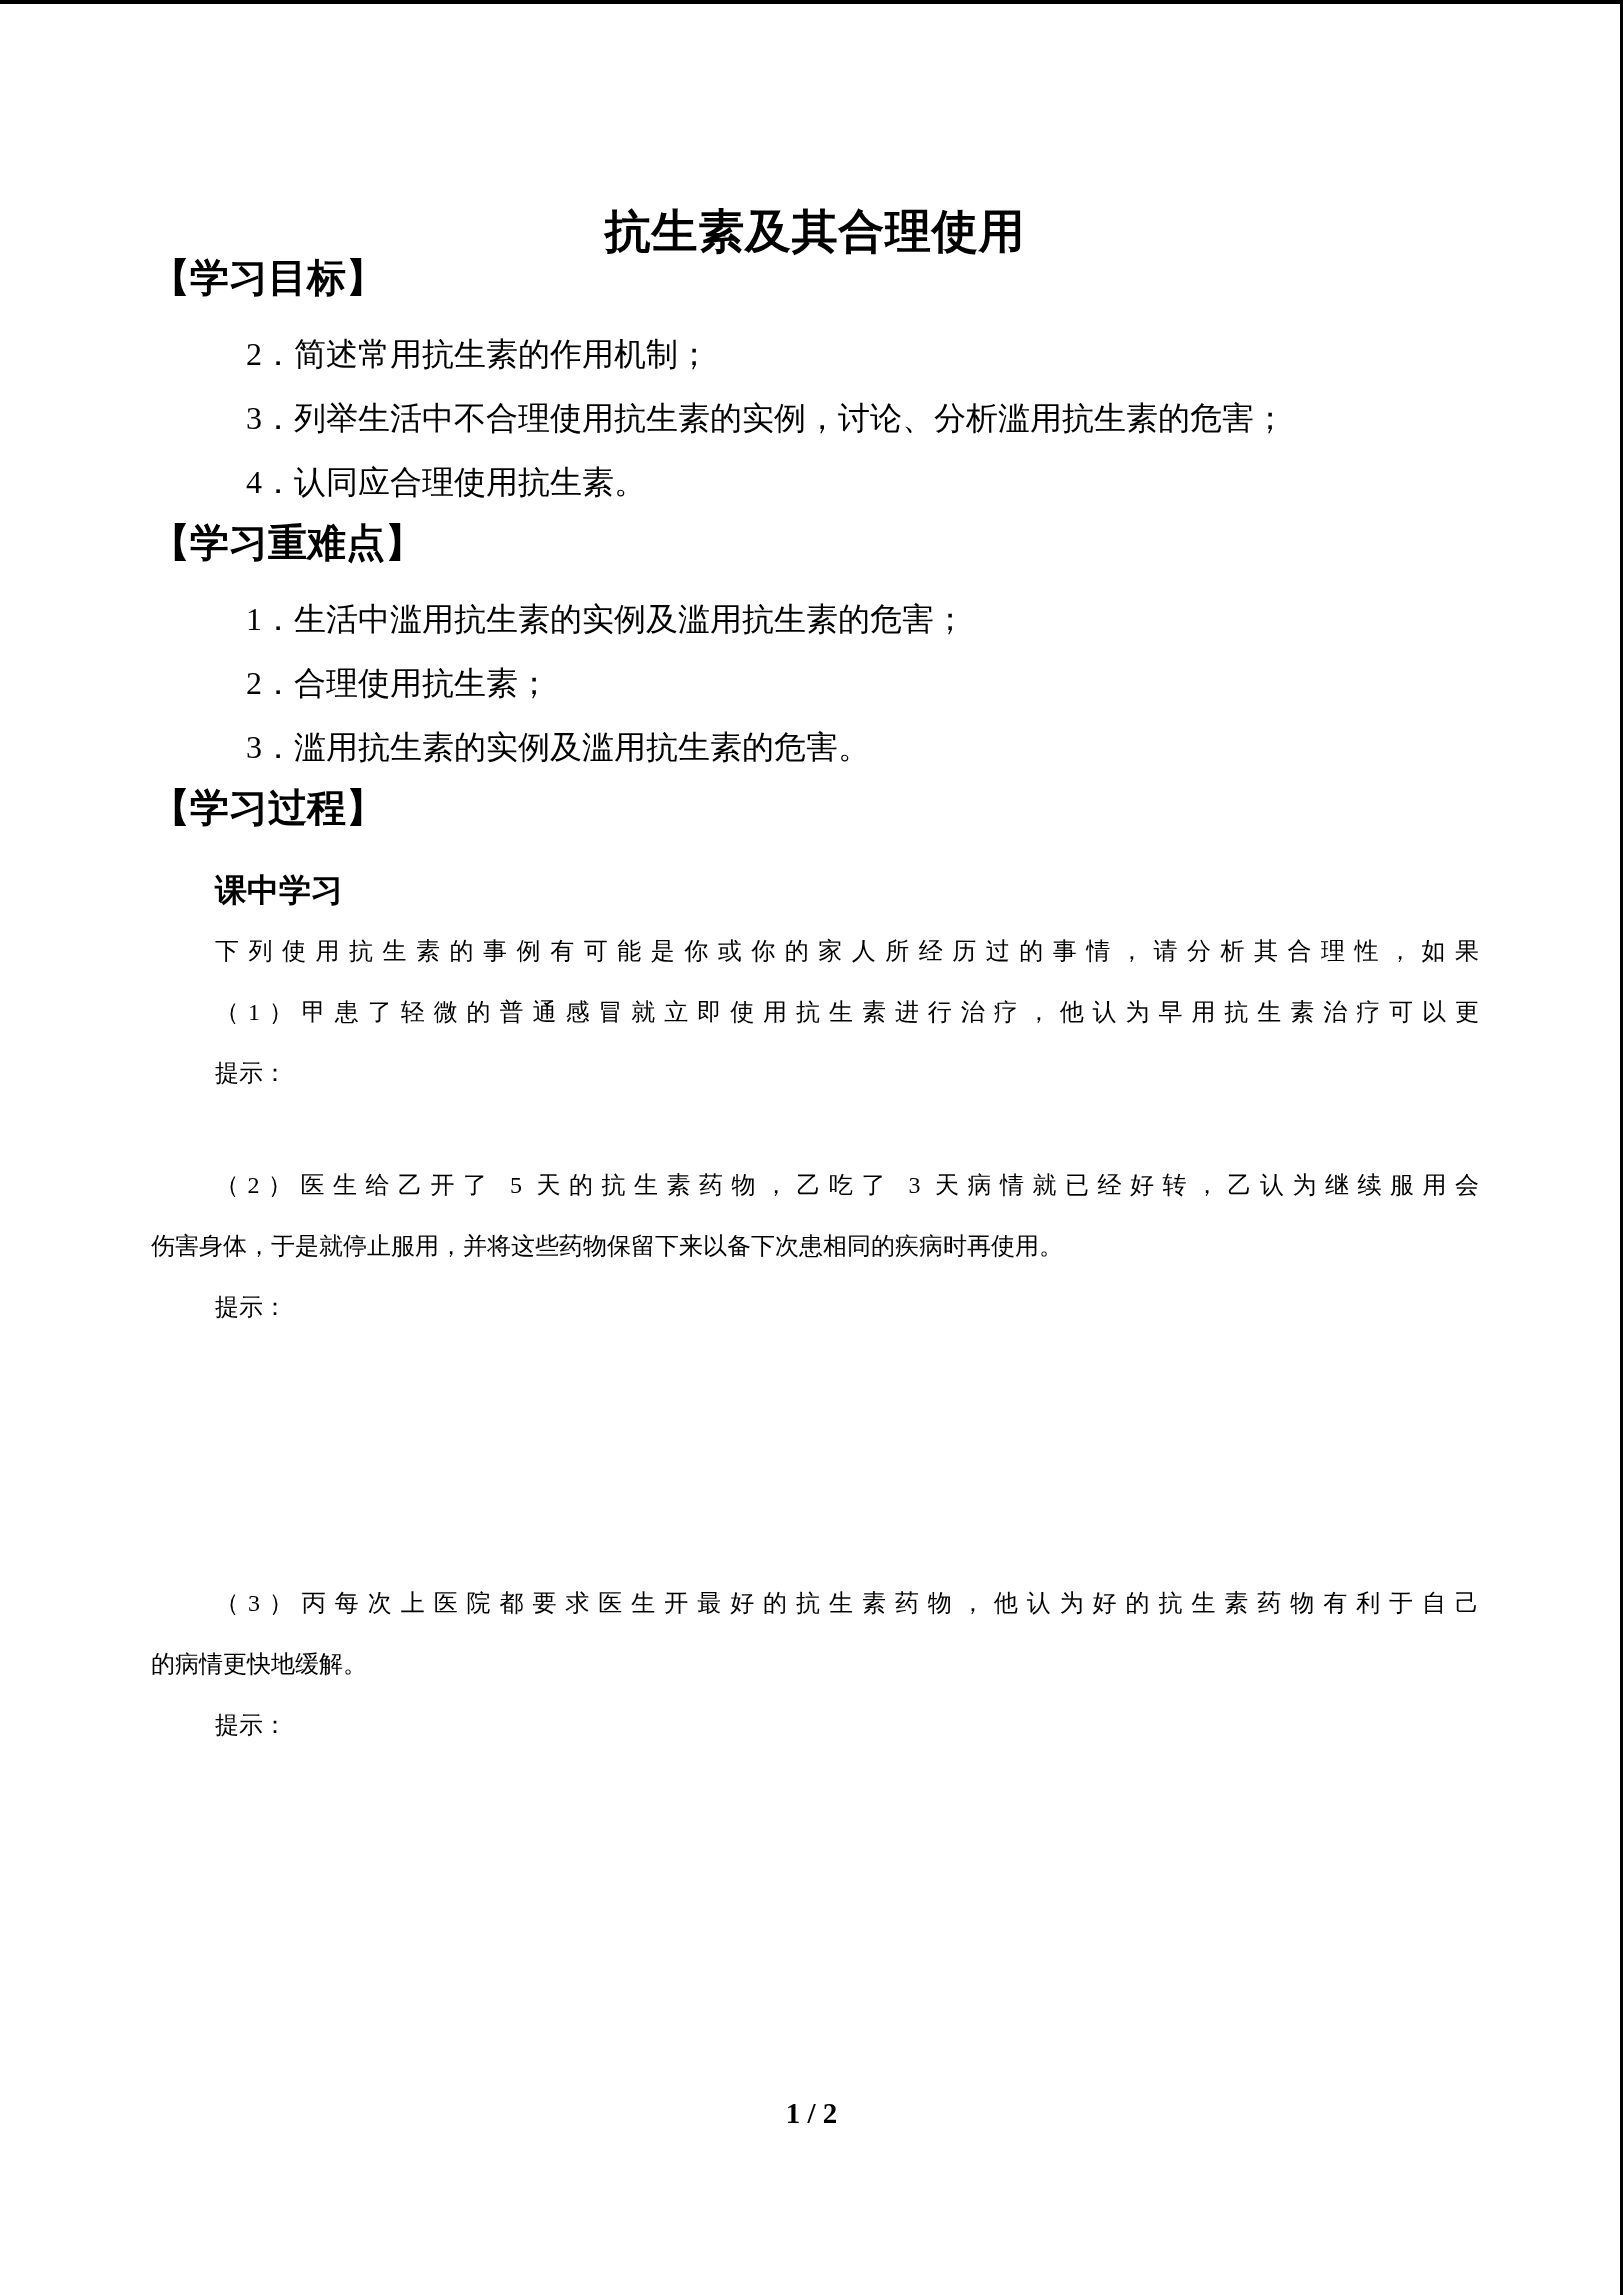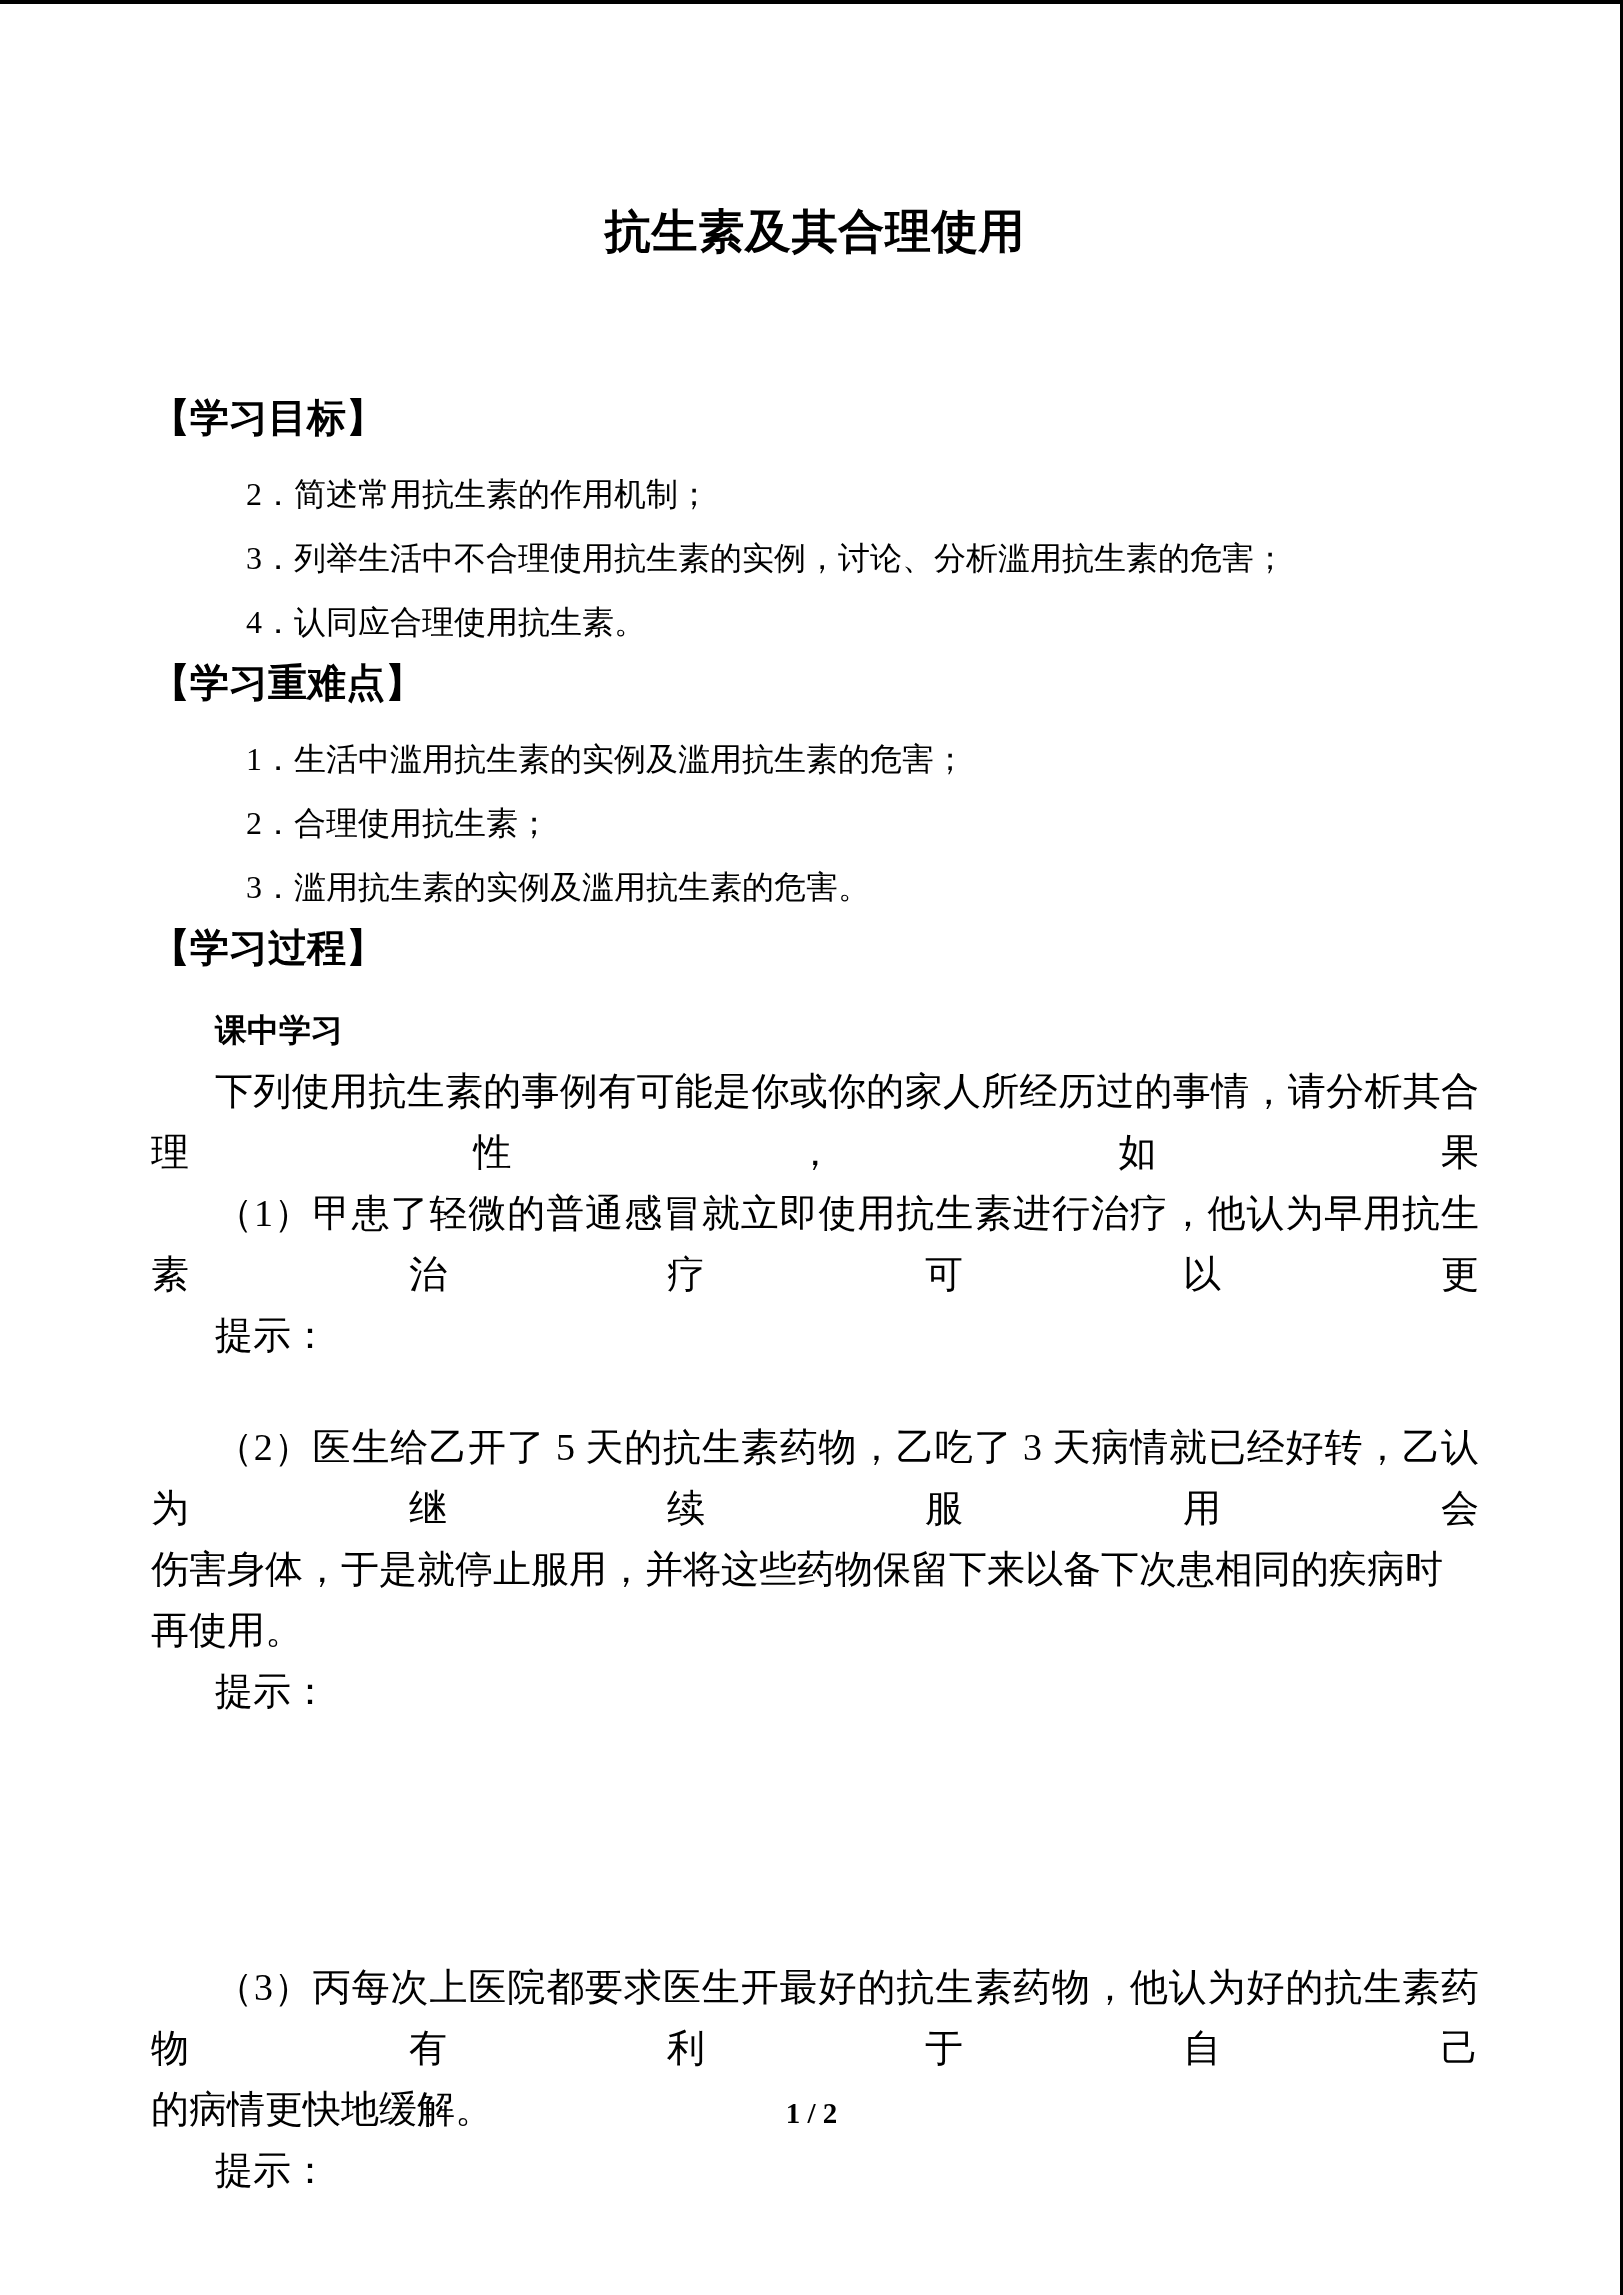--- a/index.html
+++ b/index.html
@@ -42,39 +42,39 @@
     line-height: 49px;
     font-weight: bold;
     text-align: center;
     letter-spacing: 0.7px;
   }
   .heading {
     font-size: 39px;
     line-height: 44px;
     font-weight: bold;
   }
-  .h-obj  { margin-top: 140px; }
+  .h-obj  { }
   .h-key  { margin-top: 6.8px; }
   .h-proc { margin-top: 6.8px; }
   .list { margin-top: 22px; }
   .list-item {
     font-size: 32px;
     line-height: 64px;
     padding-left: 95px;
   }
   .sub {
     margin-top: 30px;
     font-size: 32px;
     line-height: 61px;
     font-weight: bold;
     text-indent: 64px;
   }
   .para { width: 100%; }
   .para div {
-    font-size: 38px;
+    font-size: 24px;
     line-height: 61px;
   }
   .jline {
     text-align: justify;
     text-align-last: justify;
   }
   .lline { text-align: left; }
   .indent { text-indent: 64px; }
   .case2 { margin-top: 51px; }
   .case3 { margin-top: 235px; }

